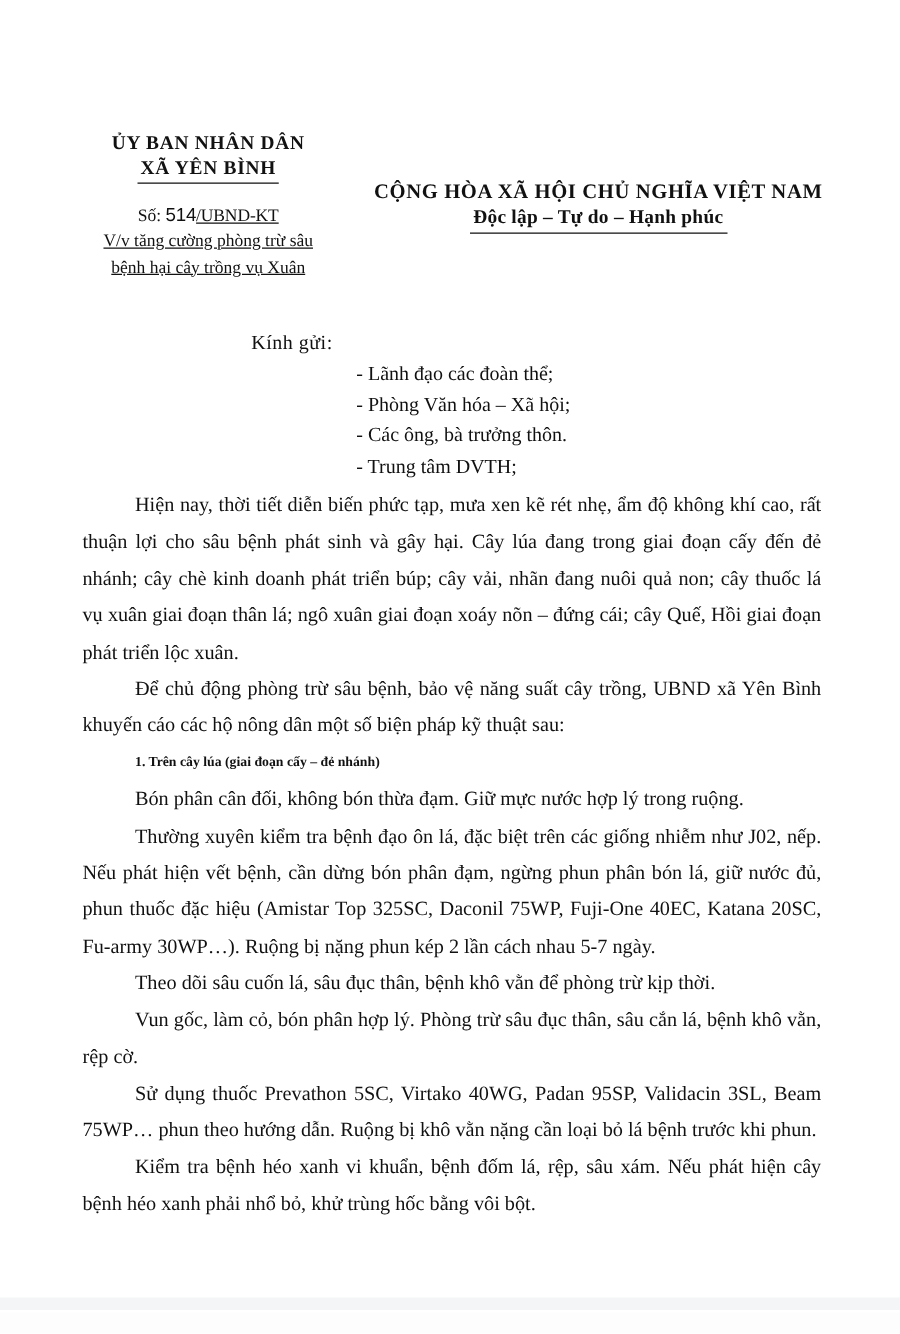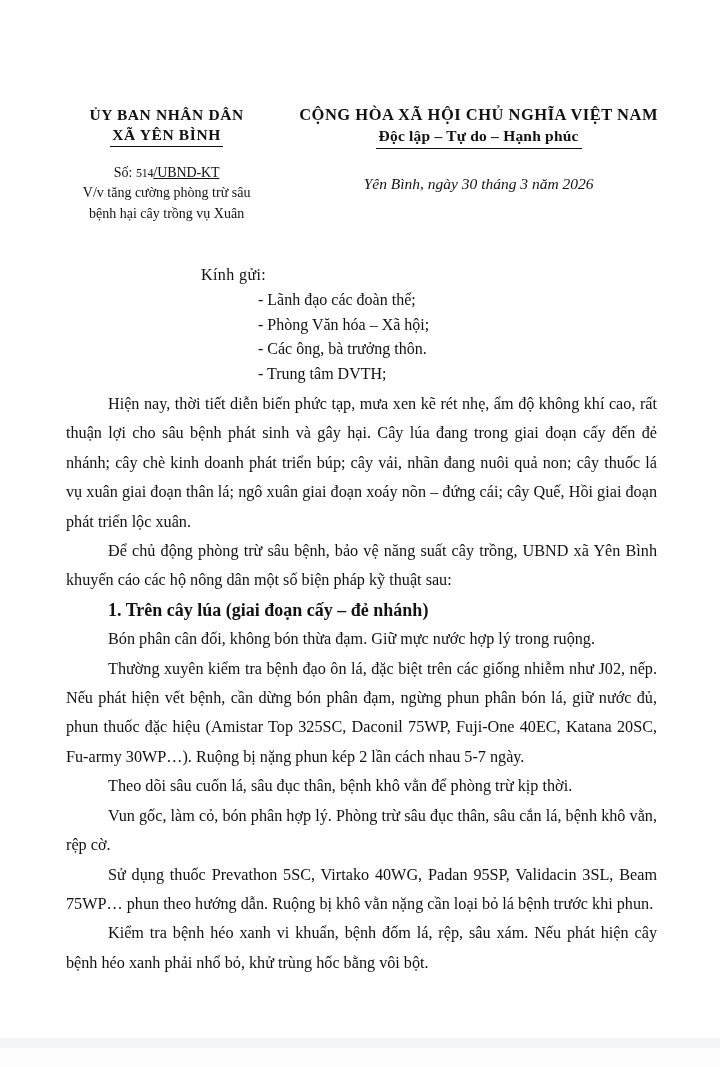--- a/index.html
+++ b/index.html
@@ -44,21 +44,21 @@
     background: #fdfdfd;
   }
 
   
   .header {
     position: absolute;
     left: 66px;
     top: 104px;
     width: 592px;
     display: flex;
-    align-items: flex-start;
+    align-items: center;
   }
   .hdr-left {
     width: 228px;
     text-align: center;
     padding-top: 1px;
   }
   .hdr-right {
     width: 364px;
     text-align: center;
     margin-left: 32px;
@@ -98,33 +98,34 @@
     white-space: nowrap;
   }
 
   .doc-number {
     margin-top: 17px;
     font-size: 14px;
     line-height: 18px;
     white-space: nowrap;
   }
   .num-big {
-    font-family: Liberation Serif, serif;
-    font-size: 12px;
+    font-family: Liberation Sans, sans-serif;
+    font-size: 15px;
     letter-spacing: -0.2px;
   }
   .num-rest {
     font-size: 14px;
     letter-spacing: -0.1px;
     text-decoration: underline;
   }
   .subject {
     margin-top: 1px;
     font-size: 14px;
     line-height: 19.5px;
+    text-decoration: underline;
   }
 
   .date-line {
     margin-top: 25px;
     font-style: italic;
     font-size: 15.5px;
     line-height: 20px;
     white-space: nowrap;
   }
 
@@ -134,21 +135,21 @@
     left: 201px;
     top: 262px;
     width: 430px;
   }
   .kinh-gui {
     font-size: 16px;
     line-height: 26px;
     letter-spacing: 0.4px;
   }
   .recipient-list {
-    margin-left: 57px;
+    margin-left: 84px;
   }
   .recipient-item {
     font-size: 16px;
     line-height: 24.5px;
   }
 
   
   .body-text {
     position: absolute;
     left: 66px;
@@ -158,21 +159,21 @@
   p.para {
     margin: 0;
     font-size: 16.2px;
     line-height: 29.4px;
     text-align: justify;
     text-indent: 42px;
     text-justify: inter-word;
   }
   p.heading {
     margin: 0;
-    font-size: 18px;
+    font-size: 11px;
     line-height: 29.4px;
     text-indent: 42px;
     font-weight: bold;
     text-align: left;
   }
 </style>
 </head>
 <body>
 
 <div class="page">
@@ -190,21 +191,20 @@
       </div>
       <div class="subject">V/v tăng cường phòng trừ sâu</div>
       <div class="subject">bệnh hại cây trồng vụ Xuân</div>
     </div>
 
     <div class="hdr-right">
       <div class="nation-line">CỘNG HÒA XÃ HỘI CHỦ NGHĨA VIỆT NAM</div>
       <div>
         <span class="motto-line">Độc lập – Tự do – Hạnh phúc</span>
       </div>
-      <div class="date-line">Yên Bình, ngày 30 tháng 3 năm 2026</div>
     </div>
   </div>
 
   <div class="recipients">
     <div class="kinh-gui">Kính gửi:</div>
     <div class="recipient-list">
         <div class="recipient-item">- Lãnh đạo các đoàn thể;</div>
         <div class="recipient-item">- Phòng Văn hóa – Xã hội;</div>
         <div class="recipient-item">- Các ông, bà trưởng thôn.</div>
         <div class="recipient-item">- Trung tâm DVTH;</div>

